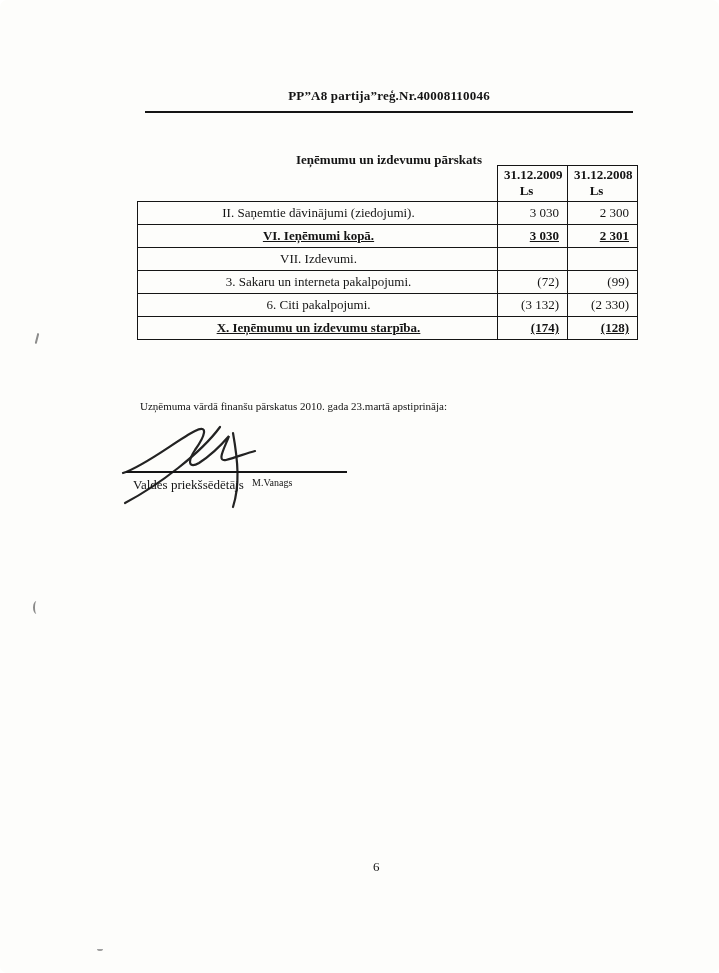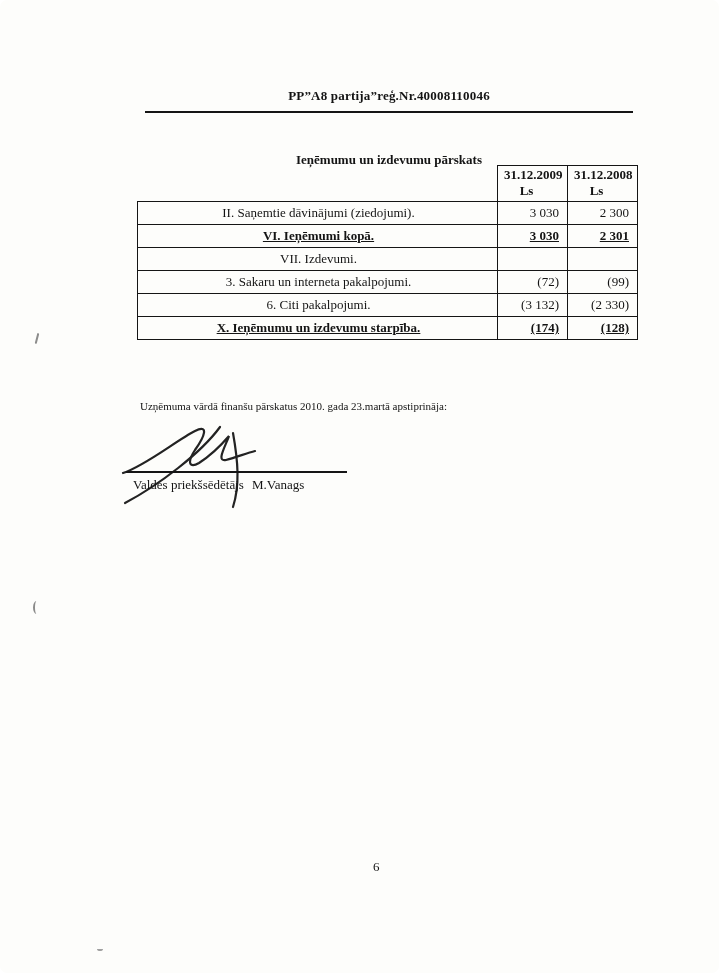--- a/index.html
+++ b/index.html
@@ -91,21 +91,21 @@
     border-top:2px solid #151515;
   }
   .sig-title {
     position:absolute;
     top:477px; left:133px;
     font-size:13px;
   }
   .sig-name {
     position:absolute;
     top:477px; left:252px;
-    font-size:13px;
+    font-size:10px;
   }
 
   .page-number {
     position:absolute;
     top:859px; left:373px;
     font-size:13px;
   }
 
   .artifact-slash {
     position:absolute;

